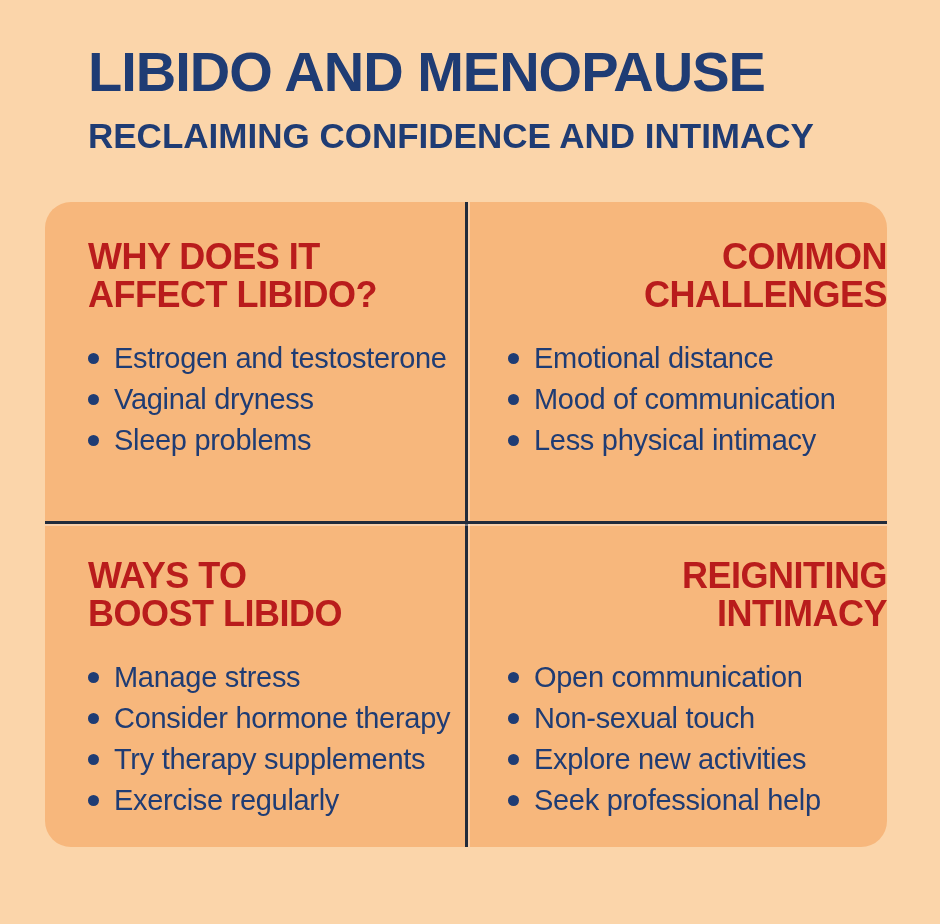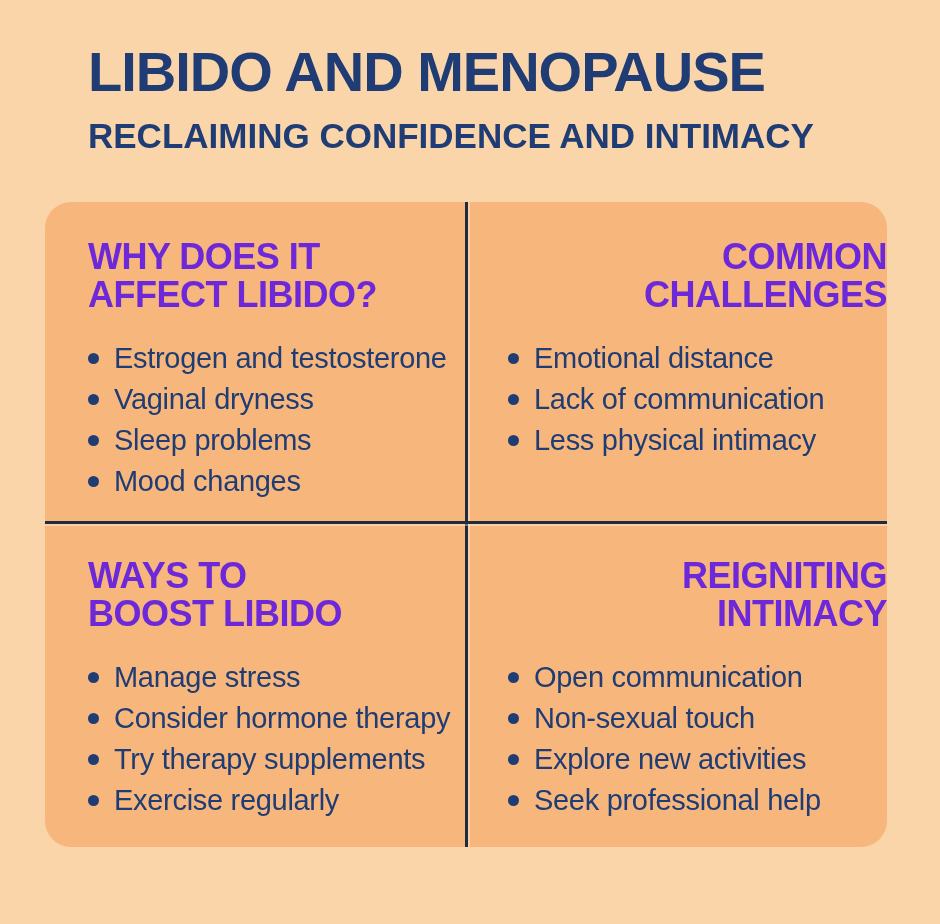--- a/index.html
+++ b/index.html
@@ -29,21 +29,21 @@
     position:absolute;top:319px;left:0;width:100%;height:3px;
     background:#212B3B;box-shadow:0 2px 0 rgba(255,255,255,0.35);
   }
   .quad{position:absolute;box-sizing:border-box;}
   .q-tl{left:0;top:0;width:420px;height:319px;padding:36px 10px 0 43px;}
   .q-tr{left:423px;top:0;width:419px;height:319px;padding:36px 0 0 0;}
   .q-bl{left:0;top:322px;width:420px;height:323px;padding:33px 10px 0 43px;}
   .q-br{left:423px;top:322px;width:419px;height:323px;padding:33px 0 0 0;}
   .q-heading{
     margin:0;font-size:36px;line-height:38px;font-weight:bold;
-    color:#6d28d9;letter-spacing:-0.5px;
+    color:#b91c1c;letter-spacing:-0.5px;
   }
   .center .q-heading{text-align:right;}
   .bullets{list-style:none;margin:24px 0 0 0;padding:0;}
   .center .bullets{padding-left:40px;}
   .bullets li{
     display:flex;align-items:center;height:41px;
     font-size:29px;color:#1F3C74;letter-spacing:-0.3px;
   }
   .dot{
     width:11px;height:11px;border-radius:50%;background:#1F3C74;
@@ -73,40 +73,36 @@
           <span>Estrogen and testosterone</span>
         </li>
       <li>
           <span class="dot"></span>
           <span>Vaginal dryness</span>
         </li>
       <li>
           <span class="dot"></span>
           <span>Sleep problems</span>
         </li>
-      <li>
-          <span class="dot"></span>
-          <span>Mood changes</span>
-        </li>
     </ul>
   </div>
 
   <div class="quad q-tr center">
     <h3 class="q-heading">
       <span>COMMON</span><br>
       <span>CHALLENGES</span>
     </h3>
     <ul class="bullets">
       <li>
           <span class="dot"></span>
           <span>Emotional distance</span>
         </li>
       <li>
           <span class="dot"></span>
-          <span>Lack of communication</span>
+          <span>Mood of communication</span>
         </li>
       <li>
           <span class="dot"></span>
           <span>Less physical intimacy</span>
         </li>
     </ul>
   </div>
 
   <div class="quad q-bl">
     <h3 class="q-heading">

